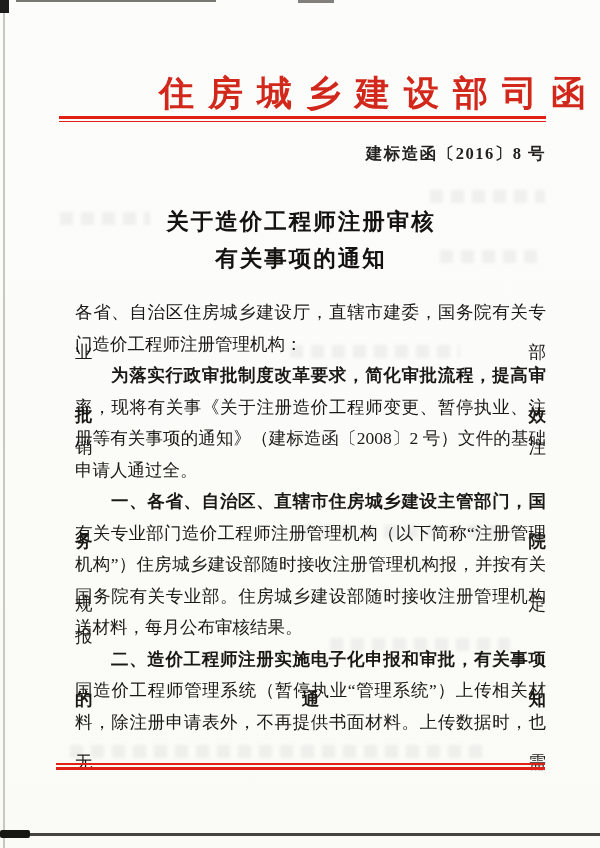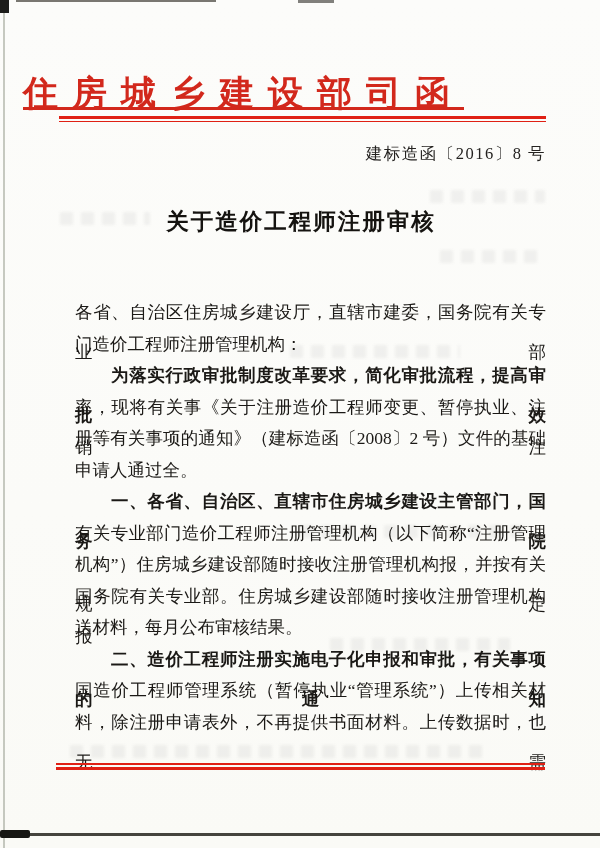--- a/index.html
+++ b/index.html
@@ -67,45 +67,44 @@
       rgba(110,110,112,0.8) 0 13px, transparent 13px 21px);
     filter: blur(1.6px);
     opacity: 0.10;
   }
 
   
   .agency-title {
     position: absolute;
     left: 0; top: 70px;
     width: 100%;
-    text-align: left;
+    text-align: right;
     font-size: 35px;
     font-weight: bold;
     letter-spacing: 14px;
     padding-left: 23px;
     box-sizing: border-box;
     color: var(--accent, #d2281c);
     white-space: nowrap;
-    text-decoration: underline;
   }
   .header-rule {
     position: absolute;
     left: 59px; top: 116px;
     width: 487px;
   }
   .header-rule .thick { height: 3px; background: var(--rule, #e02014); }
   .header-rule .thin  { height: 1px; background: var(--rule, #e02014); margin-top: 2px; }
 
   .doc-number {
     position: absolute;
     right: 54px; top: 143px;
     font-size: 16.5px;
     letter-spacing: 1.5px;
     color: #242220;
-    font-weight: normal;
+    font-weight: bold;
   }
 
   
   .doc-title {
     position: absolute;
     left: 1px; top: 203px;
     width: 100%;
     text-align: center;
     font-weight: bold;
     font-size: 22.5px;
@@ -168,20 +167,21 @@
 
   <div class="header-rule">
     <div class="thick"></div>
     <div class="thin"></div>
   </div>
 
   <div class="doc-number">建标造函〔2016〕8 号</div>
 
   <div class="doc-title">
     <div>关于造价工程师注册审核</div>
+    <div>有关事项的通知</div>
   </div>
 
   <div class="body-text">
       <div class="line fill">各省、自治区住房城乡建设厅，直辖市建委，国务院有关专业部</div>
       <div class="line">门造价工程师注册管理机构：</div>
       <div class="line indent fill">为落实行政审批制度改革要求，简化审批流程，提高审批效</div>
       <div class="line fill">率，现将有关事《关于注册造价工程师变更、暂停执业、注销注</div>
       <div class="line fill">册等有关事项的通知》（建标造函〔2008〕2 号）文件的基础</div>
       <div class="line">申请人通过全。</div>
       <div class="line indent fill">一、各省、自治区、直辖市住房城乡建设主管部门，国务院</div>

